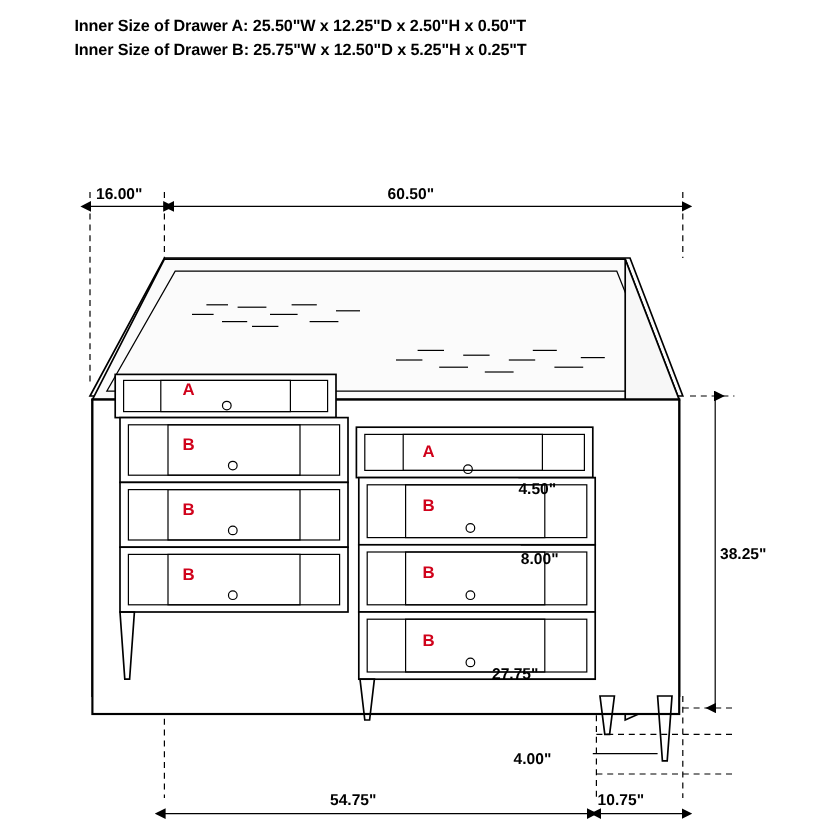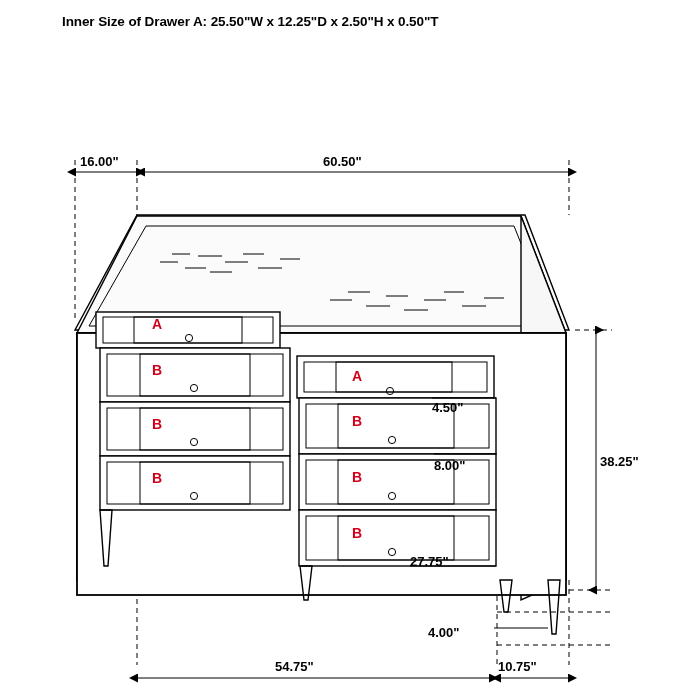--- a/index.html
+++ b/index.html
@@ -60,20 +60,21 @@
   .topfill { fill: #fbfbfb; }
   .sidefill { fill: #f7f7f7; }
 </style>
 </head>
 <body>
 
 <div id="root">
 
   <div class="spec-block">
     <span class="spec-line">Inner Size of Drawer A: 25.50"W x 12.25"D x 2.50"H x 0.50"T</span>
+    <span class="spec-line">Inner Size of Drawer B: 25.75"W x 12.50"D x 5.25"H x 0.25"T</span>
   </div>
 
   <svg class="diagram" viewBox="0 0 700 700">
     <defs>
       <pattern id="mesh" width="9" height="9" patternUnits="userSpaceOnUse" patternTransform="rotate(45)">
         <path d="M0 0 L0 9 M0 0 L9 0" stroke="#9a9a9a" stroke-width="0.8" fill="none"></path>
       </pattern>
       <pattern id="diamondglass" width="24" height="30" patternUnits="userSpaceOnUse">
         <path d="M12 0 L24 15 L12 30 L0 15 Z" stroke="#a8a8a8" stroke-width="0.9" fill="none"></path>
         <path d="M12 6 L18 15 L12 24 L6 15 Z" stroke="#bbbbbb" stroke-width="0.7" fill="none"></path>

